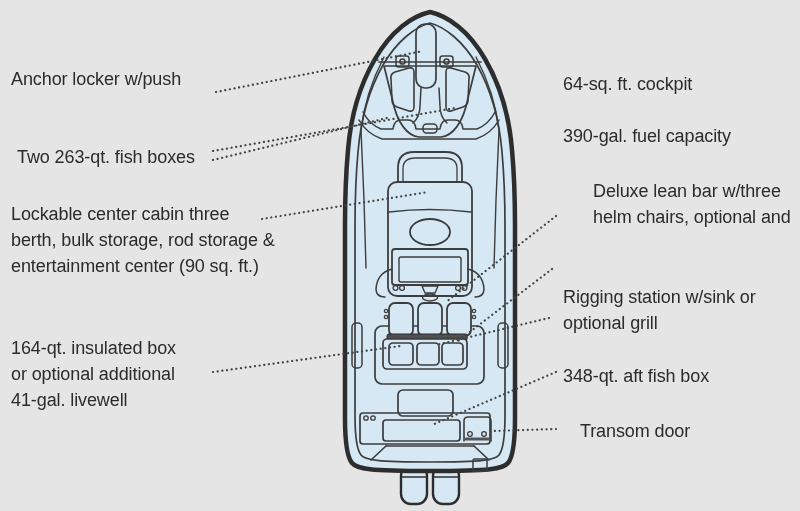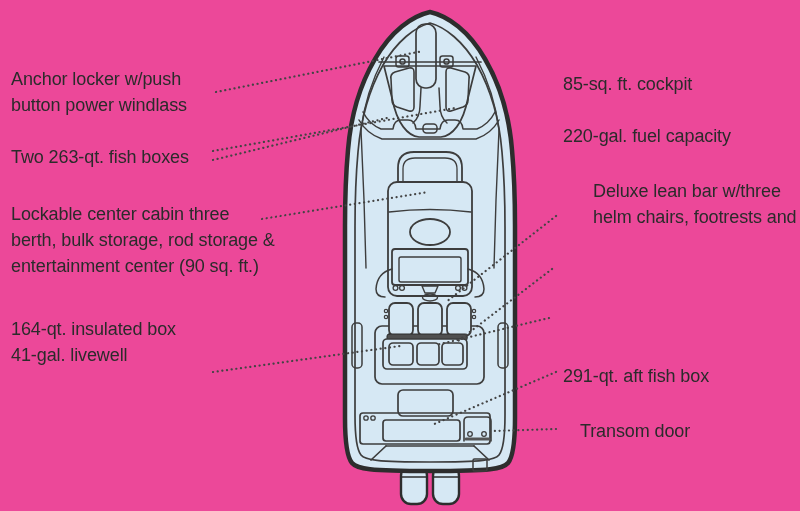--- a/index.html
+++ b/index.html
@@ -1,17 +1,17 @@
 <!DOCTYPE html>
 <html><head>
 <meta charset="utf-8">
 <style>
   html,body{margin:0;padding:0;background:#ffffff;}
   #stage{
-    position:relative;width:800px;height:511px;background:#ec4899;
+    position:relative;width:800px;height:511px;background:#e5e5e5;
     font-family:"Liberation Sans","DejaVu Sans",sans-serif;overflow:hidden;
   }
   #boat-svg{position:absolute;left:0;top:0;width:800px;height:511px;}
   .lbl{
     position:absolute;color:#2b2b2b;font-size:18px;line-height:26px;
     letter-spacing:-0.1px;white-space:nowrap;
   }
   .lbl div{height:26px;}
 </style>
 </head>
@@ -146,45 +146,49 @@
       <path d="M556,216 L446,302"></path>
       <path d="M552,269 L458,341"></path>
       <path d="M549,318 L436,345"></path>
       <path d="M556,372 L432,425"></path>
       <path d="M556,429 L494,431"></path>
     </g>
   </svg>
 
   <div class="lbl" style="left:11px;top:66px">
     <div>Anchor locker w/push</div>
-    <div>button power windlass</div>
   </div>
-  <div class="lbl" style="left:11px;top:144px">
+  <div class="lbl" style="left:17px;top:144px">
     <div>Two 263-qt. fish boxes</div>
   </div>
   <div class="lbl" style="left:11px;top:201px">
     <div>Lockable center cabin three</div>
     <div>berth, bulk storage, rod storage &amp;</div>
     <div>entertainment center (90 sq. ft.)</div>
   </div>
-  <div class="lbl" style="left:11px;top:316px">
+  <div class="lbl" style="left:11px;top:335px">
     <div>164-qt. insulated box</div>
+    <div>or optional additional</div>
     <div>41-gal. livewell</div>
   </div>
 
   <div class="lbl" style="left:563px;top:71px">
-    <div>85-sq. ft. cockpit</div>
+    <div>64-sq. ft. cockpit</div>
   </div>
   <div class="lbl" style="left:563px;top:123px">
-    <div>220-gal. fuel capacity</div>
+    <div>390-gal. fuel capacity</div>
   </div>
   <div class="lbl" style="left:593px;top:178px">
     <div>Deluxe lean bar w/three</div>
-    <div>helm chairs, footrests and</div>
+    <div>helm chairs, optional and</div>
+  </div>
+  <div class="lbl" style="left:563px;top:284px">
+    <div>Rigging station w/sink or</div>
+    <div>optional grill</div>
   </div>
   <div class="lbl" style="left:563px;top:363px">
-    <div>291-qt. aft fish box</div>
+    <div>348-qt. aft fish box</div>
   </div>
   <div class="lbl" style="left:580px;top:418px">
     <div>Transom door</div>
   </div>
 
 </div>
 
 </body></html>

